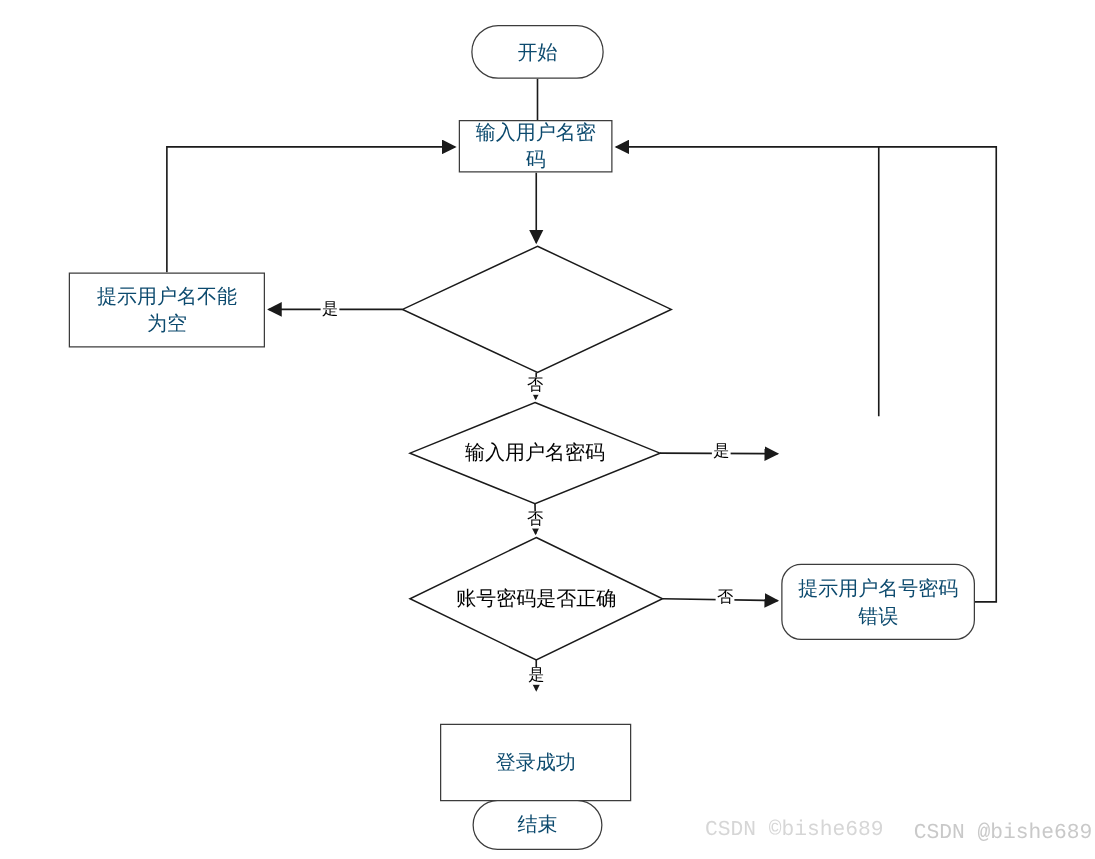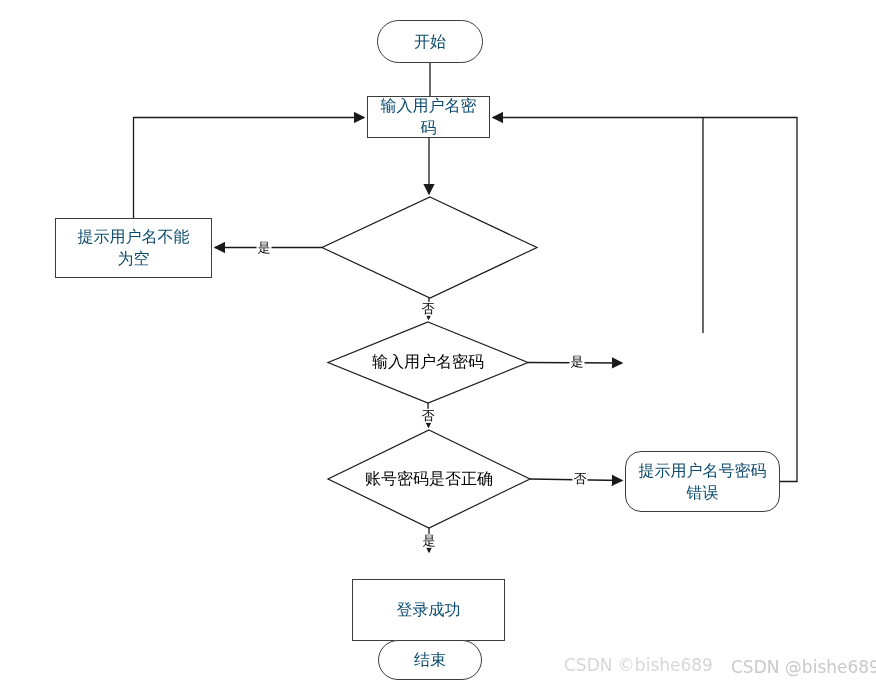--- a/index.html
+++ b/index.html
@@ -41,20 +41,21 @@
     font-size:13px;color:#000;
     background:var(--node-fill);
     line-height:1.1;
     padding:0 1px;
   }
   .watermark{
     position:absolute;
     color:var(--watermark);
     font-size:17px;
     white-space:nowrap;
+    font-family:Liberation Mono, monospace;
   }
   .watermark.wm-left{left:564px;top:655px;opacity:.75;filter:blur(.4px);}
   .watermark.wm-right{left:731px;top:657px;}
 </style>
 </head>
 <body>
 
 <div class="canvas">
 
   <svg width="876" height="687" viewBox="0 0 876 687">

